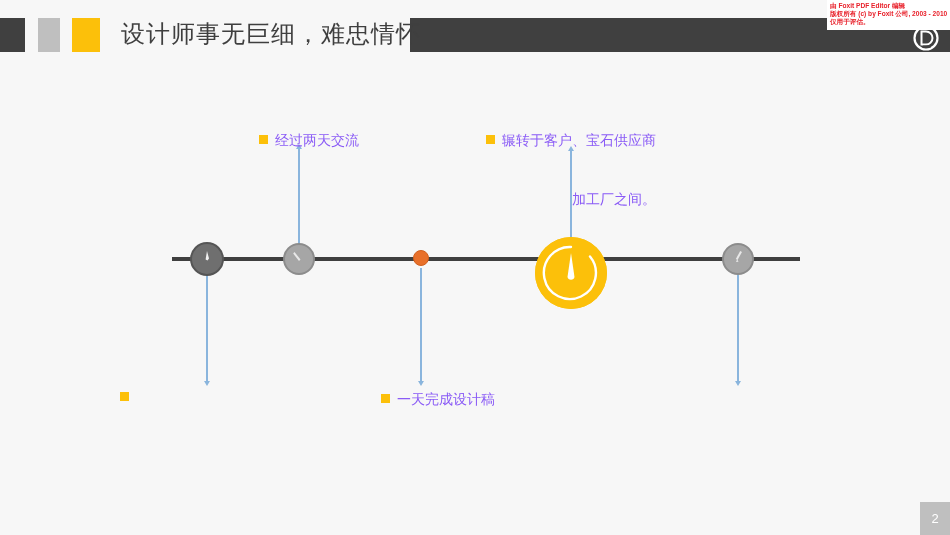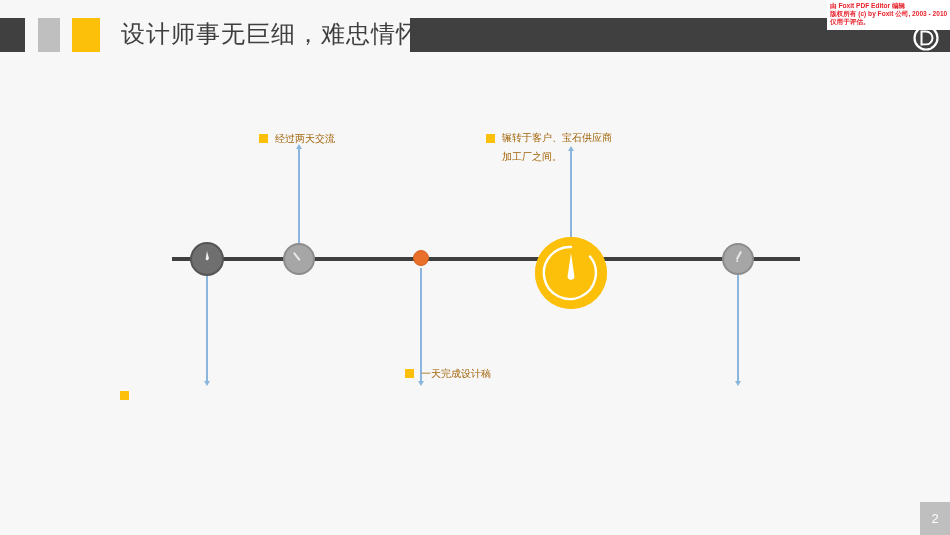--- a/index.html
+++ b/index.html
@@ -138,39 +138,39 @@
     border-left: 3.2px solid transparent;
     border-right: 3.2px solid transparent;
     z-index: 4;
   }
   .arrow-down { border-top: 5px solid #8ab5dd; }
   .arrow-up   { border-bottom: 5px solid #8ab5dd; }
 
   
   .label {
     position: absolute;
-    font-size: 10px;
+    font-size: 14px;
     line-height: 18px;
-    color: #a16207;
+    color: #8b5cf6;
     white-space: nowrap;
     z-index: 8;
   }
   .label .bullet {
     display: inline-block;
     width: 9px;
     height: 9px;
     background: #fcc00a;
     vertical-align: middle;
     margin-right: 7px;
     position: relative;
     top: -1px;
   }
   .label .ltext { display: inline-block; vertical-align: middle; }
-  .label .line2 { display: block; }
-  .lbl-center-2 { text-align: left; font-family: Liberation Mono, monospace; }
+  .label .line2 { display: block; margin-top: 41px; }
+  .lbl-center-2 { text-align: right; }
 
   
   .page-num {
     position: absolute;
     right: 0px;
     bottom: 0px;
     width: 30px;
     height: 33px;
     background: #bfbfbf;
     color: #ffffff;
@@ -259,20 +259,20 @@
 
   <div class="label lbl-center-2" style="left:486px; top:130px;">
     <span class="bullet"></span><span class="ltext">辗转于客户、宝石供应商</span>
     <span class="line2" style="padding-left:16px;">加工厂之间。</span>
   </div>
 
   <div class="label" style="left:120px; top:387px;">
     <span class="bullet"></span>
   </div>
 
-  <div class="label" style="left:381px; top:365px;margin-left:24px;">
+  <div class="label" style="left:381px; top:389px;">
     <span class="bullet"></span><span class="ltext">一天完成设计稿</span>
   </div>
 
 
   <div class="page-num">2</div>
 
 </div>
 
 </body></html>

